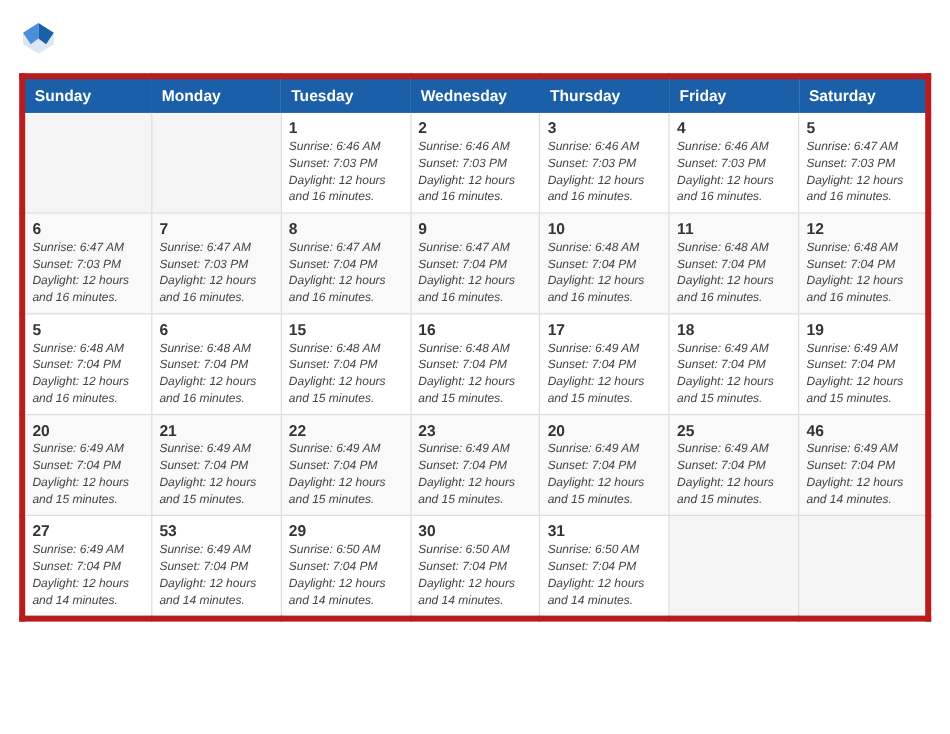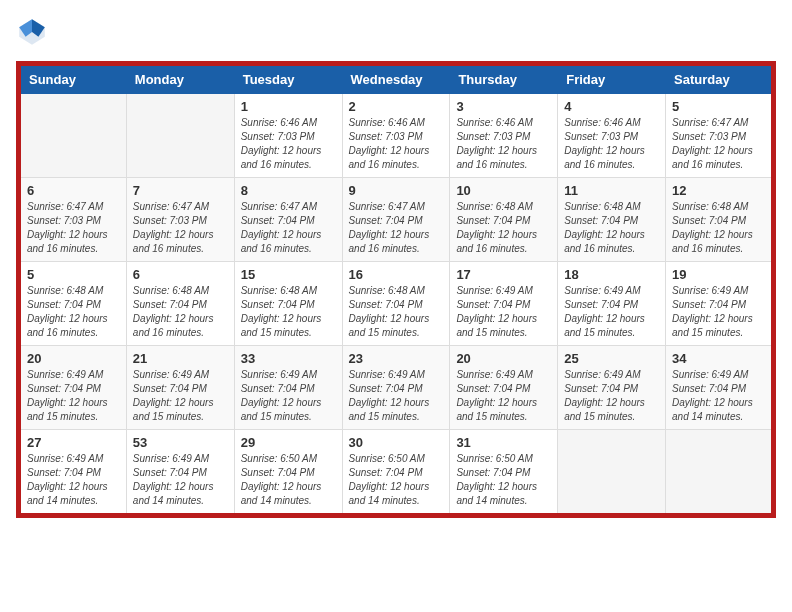--- a/index.html
+++ b/index.html
@@ -261,21 +261,21 @@
 Sunset: 7:04 PM
 Daylight: 12 hours and 15 minutes.</div>
         </td>
         <td>
           <span class="day-number">21</span>
           <div class="day-info" style="white-space: pre-line;">Sunrise: 6:49 AM
 Sunset: 7:04 PM
 Daylight: 12 hours and 15 minutes.</div>
         </td>
         <td>
-          <span class="day-number">33</span>
+          <span class="day-number">22</span>
           <div class="day-info" style="white-space: pre-line;">Sunrise: 6:49 AM
 Sunset: 7:04 PM
 Daylight: 12 hours and 15 minutes.</div>
         </td>
         <td>
           <span class="day-number">23</span>
           <div class="day-info" style="white-space: pre-line;">Sunrise: 6:49 AM
 Sunset: 7:04 PM
 Daylight: 12 hours and 15 minutes.</div>
         </td>
@@ -285,21 +285,21 @@
 Sunset: 7:04 PM
 Daylight: 12 hours and 15 minutes.</div>
         </td>
         <td>
           <span class="day-number">25</span>
           <div class="day-info" style="white-space: pre-line;">Sunrise: 6:49 AM
 Sunset: 7:04 PM
 Daylight: 12 hours and 15 minutes.</div>
         </td>
         <td>
-          <span class="day-number">34</span>
+          <span class="day-number">46</span>
           <div class="day-info" style="white-space: pre-line;">Sunrise: 6:49 AM
 Sunset: 7:04 PM
 Daylight: 12 hours and 14 minutes.</div>
         </td>
       </tr>
       <tr>
         <td>
           <span class="day-number">27</span>
           <div class="day-info" style="white-space: pre-line;">Sunrise: 6:49 AM
 Sunset: 7:04 PM

